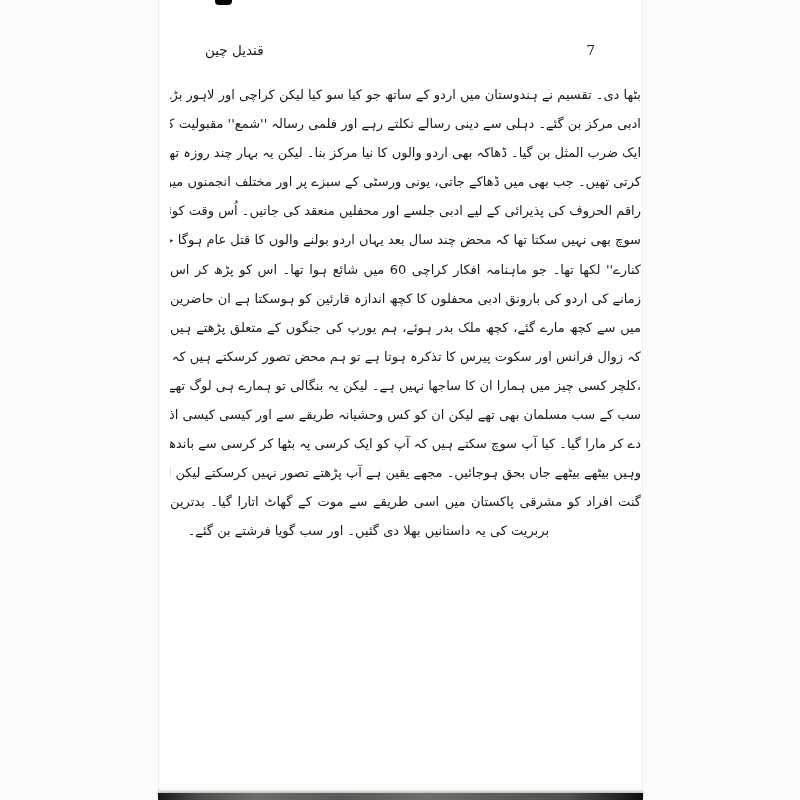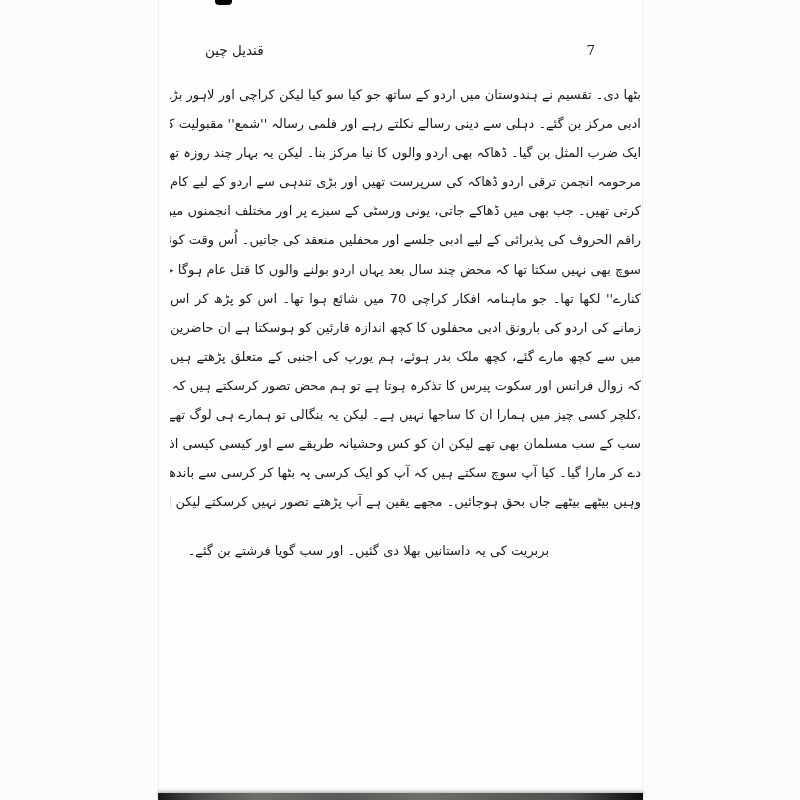--- a/index.html
+++ b/index.html
@@ -37,21 +37,21 @@
     color:#1c1c1c;
     font-size:13px;
   }
   .text-line{
     line-height:29.1px;height:29.1px;
     text-align:justify;text-align-last:justify;
     white-space:nowrap;overflow:hidden;
   }
   .text-line.last-line{
     text-align:right;text-align-last:auto;
-    padding-left:0;padding-right:92px;margin-top:20px;
+    padding-left:0;padding-right:92px;
   }
   .bottom-edge{
     position:absolute;left:-1px;right:-1px;bottom:0;height:7px;
     background:linear-gradient(to right,
       #161616 0%, #4a4a48 8%, #6d6d6a 20%, #585856 38%,
       #6e6e6b 55%, #5c5c59 70%, #4f4f4d 85%, #0e0e0e 100%);
     box-shadow:0 -2px 3px rgba(120,118,110,0.45);
   }
 </style>
 </head>
@@ -63,30 +63,30 @@
 
   <div class="page-header">
     <span class="book-title">قندیل چین</span>
     <span class="page-number">7</span>
   </div>
 
   <div class="body-text">
     <div class="text-line">بٹھا دی۔ تقسیم نے ہندوستان میں اردو کے ساتھ جو کیا سو کیا لیکن کراچی اور لاہور بڑے</div>
     <div class="text-line">ادبی مرکز بن گئے۔ دہلی سے دینی رسالے نکلتے رہے اور فلمی رسالہ ''شمع'' مقبولیت کی</div>
     <div class="text-line">ایک ضرب المثل بن گیا۔ ڈھاکہ بھی اردو والوں کا نیا مرکز بنا۔ لیکن یہ بہار چند روزہ تھی</div>
-    <div class="text-line">مرحومہ انجمن ترقی اردو ڈھاکہ کی سرپرست تھیں اور بڑی تندہی سے اردو کے لیے کام</div>
     <div class="text-line">کرتی تھیں۔ جب بھی میں ڈھاکے جاتی، یونی ورسٹی کے سبزے پر اور مختلف انجمنوں میں</div>
     <div class="text-line">راقم الحروف کی پذیرائی کے لیے ادبی جلسے اور محفلیں منعقد کی جاتیں۔ اُس وقت کوئی یہ</div>
     <div class="text-line">سوچ بھی نہیں سکتا تھا کہ محض چند سال بعد یہاں اردو بولنے والوں کا قتل عام ہوگا جو</div>
-    <div class="text-line">کنارے'' لکھا تھا۔ جو ماہنامہ افکار کراچی 70 میں شائع ہوا تھا۔ اس کو پڑھ کر اس</div>
+    <div class="text-line">کنارے'' لکھا تھا۔ جو ماہنامہ افکار کراچی 60 میں شائع ہوا تھا۔ اس کو پڑھ کر اس</div>
     <div class="text-line">زمانے کی اردو کی بارونق ادبی محفلوں کا کچھ اندازہ قارئین کو ہوسکتا ہے ان حاضرین محفل</div>
-    <div class="text-line">میں سے کچھ مارے گئے، کچھ ملک بدر ہوئے، ہم یورپ کی اجنبی کے متعلق پڑھتے ہیں</div>
+    <div class="text-line">میں سے کچھ مارے گئے، کچھ ملک بدر ہوئے، ہم یورپ کی جنگوں کے متعلق پڑھتے ہیں</div>
     <div class="text-line">کہ زوال فرانس اور سکوت پیرس کا تذکرہ ہوتا ہے تو ہم محض تصور کرسکتے ہیں کہ وہاں</div>
     <div class="text-line">،کلچر کسی چیز میں ہمارا ان کا ساجھا نہیں ہے۔ لیکن یہ بنگالی تو ہمارے ہی لوگ تھے اور وہ</div>
     <div class="text-line">سب کے سب مسلمان بھی تھے لیکن ان کو کس وحشیانہ طریقے سے اور کیسی کیسی اذیتیں</div>
     <div class="text-line">دے کر مارا گیا۔ کیا آپ سوچ سکتے ہیں کہ آپ کو ایک کرسی پہ بٹھا کر کرسی سے باندھ دیا</div>
     <div class="text-line">وہیں بیٹھے بیٹھے جاں بحق ہوجائیں۔ مجھے یقین ہے آپ پڑھتے تصور نہیں کرسکتے لیکن ان</div>
+    <div class="text-line">گنت افراد کو مشرقی پاکستان میں اسی طریقے سے موت کے گھاٹ اتارا گیا۔ بدترین</div>
     <div class="text-line last-line">بربریت کی یہ داستانیں بھلا دی گئیں۔ اور سب گویا فرشتے بن گئے۔</div>
   </div>
 
   <div class="bottom-edge"></div>
 
 </div>
 
 </body></html>

